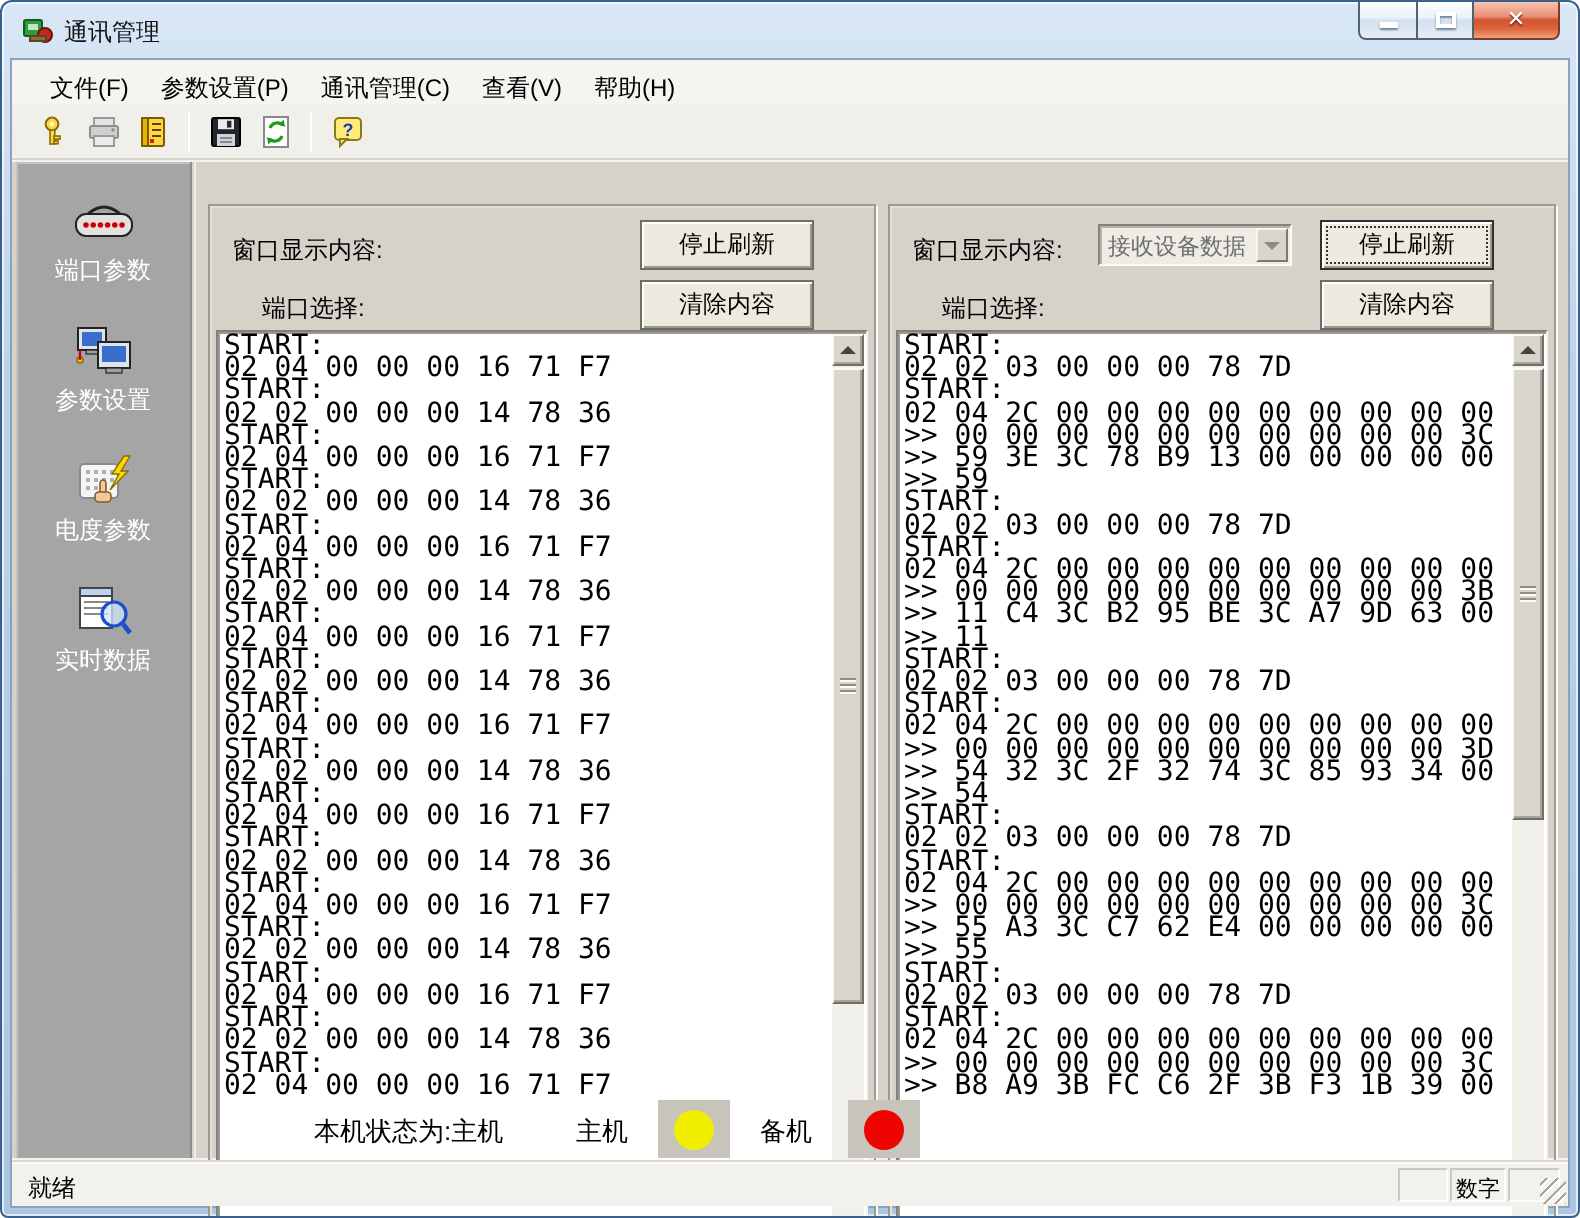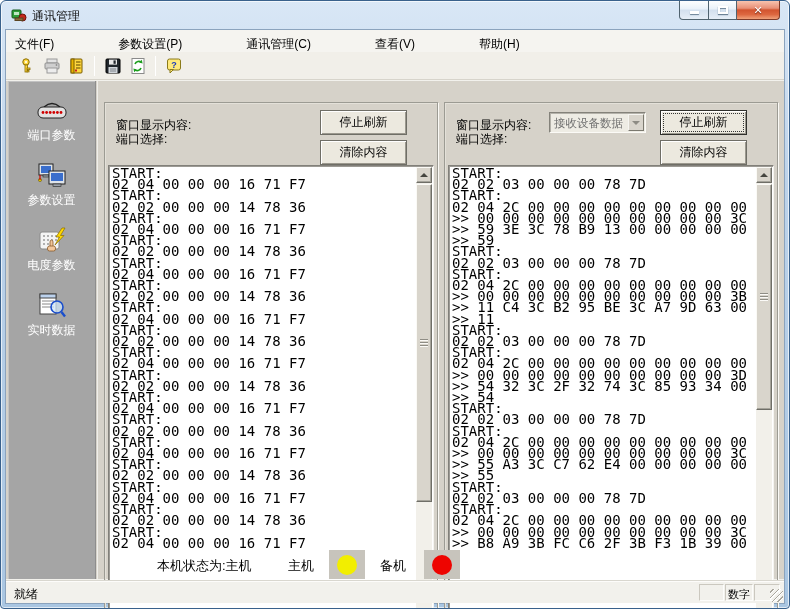--- a/index.html
+++ b/index.html
@@ -20,21 +20,21 @@
   .winbtn.close{width:43px;border-left:none;border-radius:0 0 4px 0;border-color:#7e3a28;
     background:linear-gradient(180deg,#f8c3ae 0%,#e89077 40%,#d2542f 50%,#dd6740 75%,#f0a17a 100%);}
   .glyph-min{width:9px;height:3px;background:#fff;box-shadow:0 1px 1px #5b7document;margin-top:5px;box-shadow:0 1px 1px #6c8296;}
   .glyph-max{width:10px;height:8px;border:2px solid #fff;box-shadow:0 1px 1px #6c8296, inset 0 1px 1px #6c8296;}
   .glyph-close{color:#fff;font-size:11px;font-weight:bold;text-shadow:0 1px 1px #6e2410;line-height:1;}
 
   
   .client{position:absolute;left:4px;right:4px;top:28px;bottom:4px;background:#f2f1ec;border:1px solid #8ba3bd;}
 
   .menubar{position:absolute;left:0;right:0;top:0;height:30px;background:#f5f4f0;border-bottom:1px solid #e2e0d8;
-    display:flex;align-items:center;font-size:12px;color:#000;padding-left:1px;gap:48px;}
+    display:flex;align-items:center;font-size:12px;color:#000;padding-left:11px;}
   .menu-item{padding:3px 8px 4px 8px;}
 
   .toolbar{position:absolute;left:0;right:0;top:22px;height:28px;background:#f1efe9;border-bottom:1px solid #d7d4cb;
     display:flex;align-items:center;padding-left:8px;}
   .tbtn{width:25px;height:23px;display:flex;align-items:center;justify-content:center;}
   .tbtn svg{display:block;}
   .tsep{width:1px;height:20px;background:#bdbab0;border-right:1px solid #fff;margin:0 5px;}
 
   .main{position:absolute;left:0;right:0;top:51px;bottom:24px;background:#d6d2c9;}
 
@@ -47,21 +47,21 @@
   .side-label{color:#fff;font-size:12px;line-height:14px;}
 
   .content{position:absolute;left:91px;top:0;right:0;bottom:0;background:#d6d2c9;box-shadow:inset 1px 0 0 #efeeea;}
 
   
   .panel{position:absolute;top:21px;width:334px;height:538px;border:1px solid #9c9b93;box-shadow:1px 1px 0 #fbfaf6, inset 1px 1px 0 #e4e1d9;}
   .panel.left{left:7px;}
   .panel.right{left:347px;}
   .plabel{position:absolute;left:11px;font-size:12px;color:#000;}
   .plabel.l1{top:14px;}
-  .plabel.l2{top:28px;}
+  .plabel.l2{top:43px;margin-left:15px;}
   .combo{position:absolute;left:104px;width:97px;height:21px;background:#eeece4;
     border:1px solid #84827a;border-right-color:#fbfaf6;border-bottom-color:#fbfaf6;
     box-shadow:inset 1px 1px 0 #b4b2aa;}
   .combo.c1{top:9px;}
   .combo.c2{top:38px;margin-top:36px;}
   .combo .cval{font-size:11.5px;color:#6f6f6f;padding:3px 0 0 4px;white-space:nowrap;overflow:hidden;}
   .combo .carrow{position:absolute;right:1px;top:1px;width:16px;height:17px;background:#d9d5cc;
     border:1px solid #f6f5f1;border-right-color:#7b796f;border-bottom-color:#7b796f;
     display:flex;align-items:center;justify-content:center;}
   .tri-down-sm{width:0;height:0;border-left:4px solid transparent;border-right:4px solid transparent;border-top:4px solid #8e8c84;}

